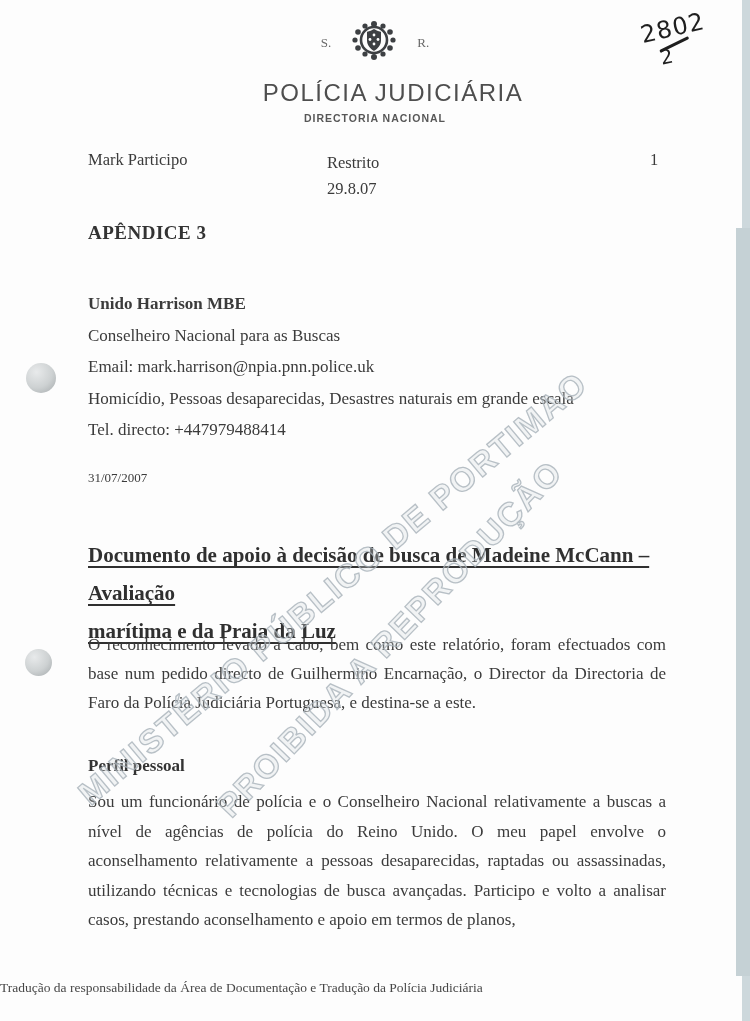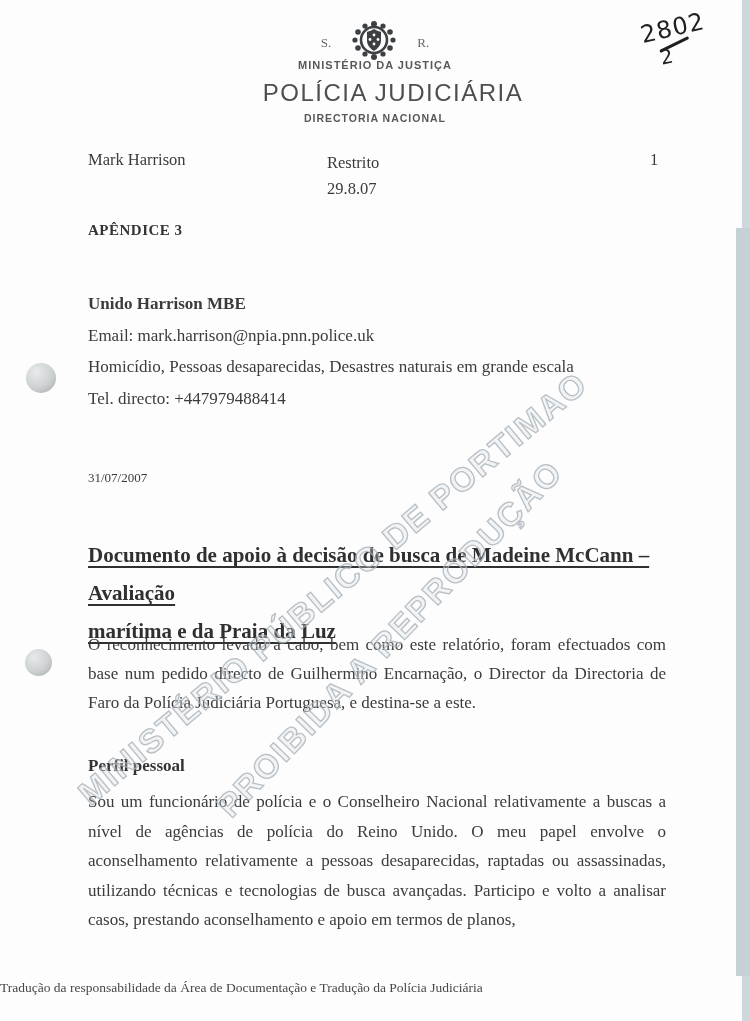--- a/index.html
+++ b/index.html
@@ -72,21 +72,21 @@
   }
 
   
   .header-author { position: absolute; left: 88px; top: 150px; font-size: 16.5px; }
   .header-center { position: absolute; left: 327px; top: 150px; font-size: 16.5px; line-height: 26px; }
   .header-page { position: absolute; left: 650px; top: 150px; font-size: 16.5px; }
 
   
   .appendix {
     position: absolute; left: 88px; top: 222px;
-    font-size: 15px; font-weight: bold; letter-spacing: 0.5px; color: #333;
+    font-size: 19px; font-weight: bold; letter-spacing: 0.5px; color: #333;
   }
   .contact { position: absolute; left: 88px; top: 288px; width: 580px; font-size: 17px; line-height: 31.5px; }
   .contact-name { font-weight: bold; }
   .doc-date { position: absolute; left: 88px; top: 470px; font-size: 13px; font-family: Liberation Serif, serif; }
   .doc-title {
     position: absolute; left: 88px; top: 536px; width: 576px;
     font-size: 21px; font-weight: bold; color: #303030;
     line-height: 38px;
   }
   .doc-title .t-line { text-decoration: underline; text-underline-offset: 4px; }
@@ -161,38 +161,38 @@
         <g fill="#ffffff">
           <circle cx="25" cy="15" r="1.4"></circle>
           <circle cx="21" cy="19.5" r="1.4"></circle>
           <circle cx="29" cy="19.5" r="1.4"></circle>
           <circle cx="25" cy="24" r="1.4"></circle>
         </g>
       </svg>
     </span>
     <span class="initial">R.</span>
   </div>
-  <div class="ministry">MINISTÉRIO DA JUSTIÇA</div>
   <div class="organization">POLÍCIA JUDICIÁRIA</div>
   <div class="directorate">DIRECTORIA NACIONAL</div>
 
-  <div class="header-author">Mark Harrison</div>
+  <div class="header-author">Mark Participo</div>
   <div class="header-center">
     <div>Restrito</div>
     <div>29.8.07</div>
   </div>
   <div class="header-page">1</div>
 
   <div class="wm wm1">MINISTÉRIO PÚBLICO DE PORTIMAO</div>
   <div class="wm wm2">PROIBIDA A REPRODUÇÃO</div>
 
   <div class="appendix">APÊNDICE 3</div>
 
   <div class="contact">
     <div class="contact-name">Unido Harrison MBE</div>
+    <div>Conselheiro Nacional para as Buscas</div>
     <div>Email: mark.harrison@npia.pnn.police.uk</div>
     <div>Homicídio, Pessoas desaparecidas, Desastres naturais em grande escala</div>
     <div>Tel. directo: +447979488414</div>
   </div>
 
   <div class="doc-date">31/07/2007</div>
 
   <div class="doc-title">
     <div class="t-line">Documento de apoio à decisão de busca de Madeine McCann – Avaliação</div>
     <div class="t-line">marítima e da Praia da Luz</div>

